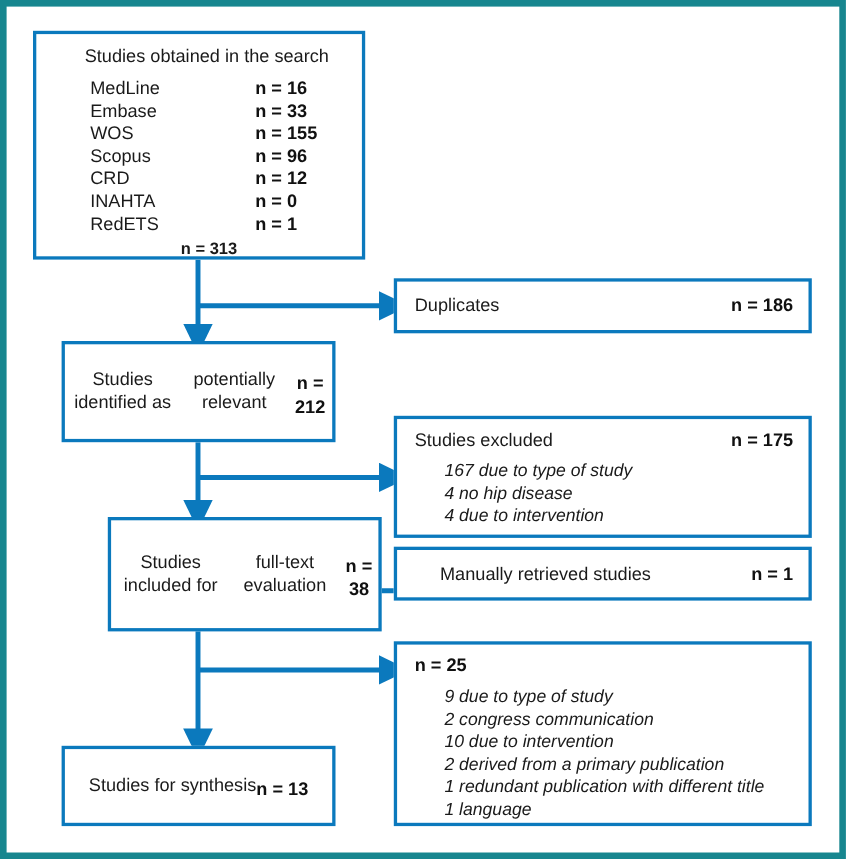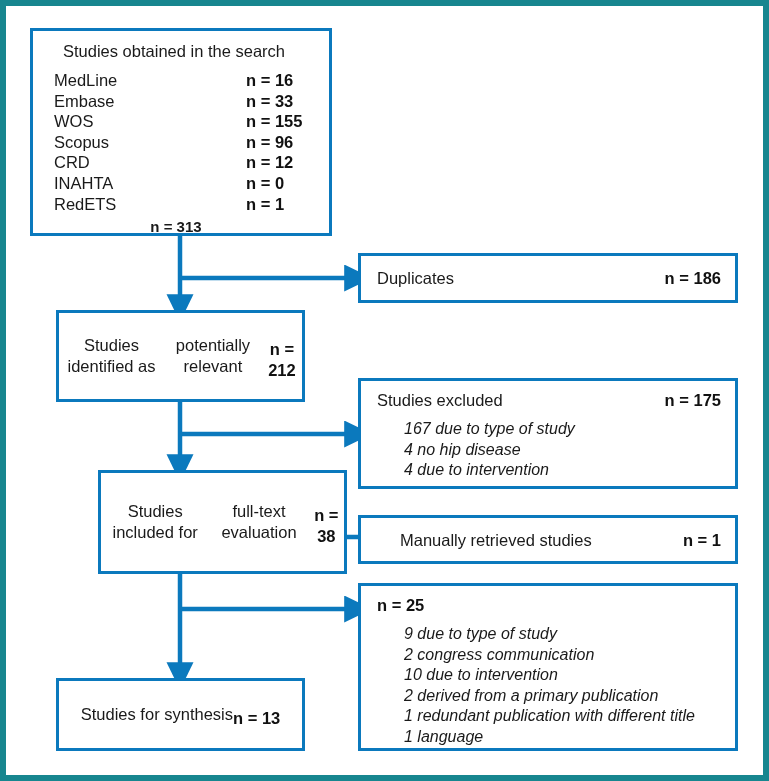--- a/index.html
+++ b/index.html
@@ -46,34 +46,33 @@
   }
   .n-bold {
     font-weight: bold;
     font-size: 16.5px;
     color: #111111;
   }
   
   #box-search {
     left: 30px; top: 28px;
     width: 302px; height: 208px;
-    padding: 11px 14px 0 0;
+    padding: 11px 14px 0 28px;
   }
   #box-search .hdr {
     text-align: center;
     font-size: 16.5px;
     margin-bottom: 9px;
   }
   .src-row {
     display: flex;
     align-items: baseline;
     font-size: 16.5px;
     line-height: 20.6px;
     padding-left: 21px;
-    gap: 42px;
   }
   .src-name { flex: 0 0 150px; color: #1a1a1a; }
   .src-n { font-weight: bold; color: #111111; }
   .src-total {
     font-weight: bold;
     font-size: 15px;
     line-height: 22px;
     text-align: center;
     padding-left: 4px;
     padding-top: 2px;
@@ -93,21 +92,21 @@
   .stage .line { font-size: 16.5px; line-height: 21px; }
   .stage .n-bold { margin-top: 8px; }
   
   .side {
     left: 358px;
     width: 380px;
     padding: 10px 14px 10px 16px;
   }
   #box-dup      { top: 253px; height: 50px; }
   #box-excl1    { top: 378px; height: 111px; }
-  #box-manual   { top: 515px; height: 49px; padding-left: 39px; }
+  #box-manual   { top: 497px; height: 49px; padding-left: 39px; }
   #box-excl2    { top: 583px; height: 168px; }
   .side-head {
     display: flex;
     align-items: baseline;
     font-size: 16.5px;
   }
   .side-head .label { color: #1a1a1a; }
   .side-head.spread { justify-content: space-between; }
   .side-head.tight .label { margin-right: 14px; }
   .reasons {

